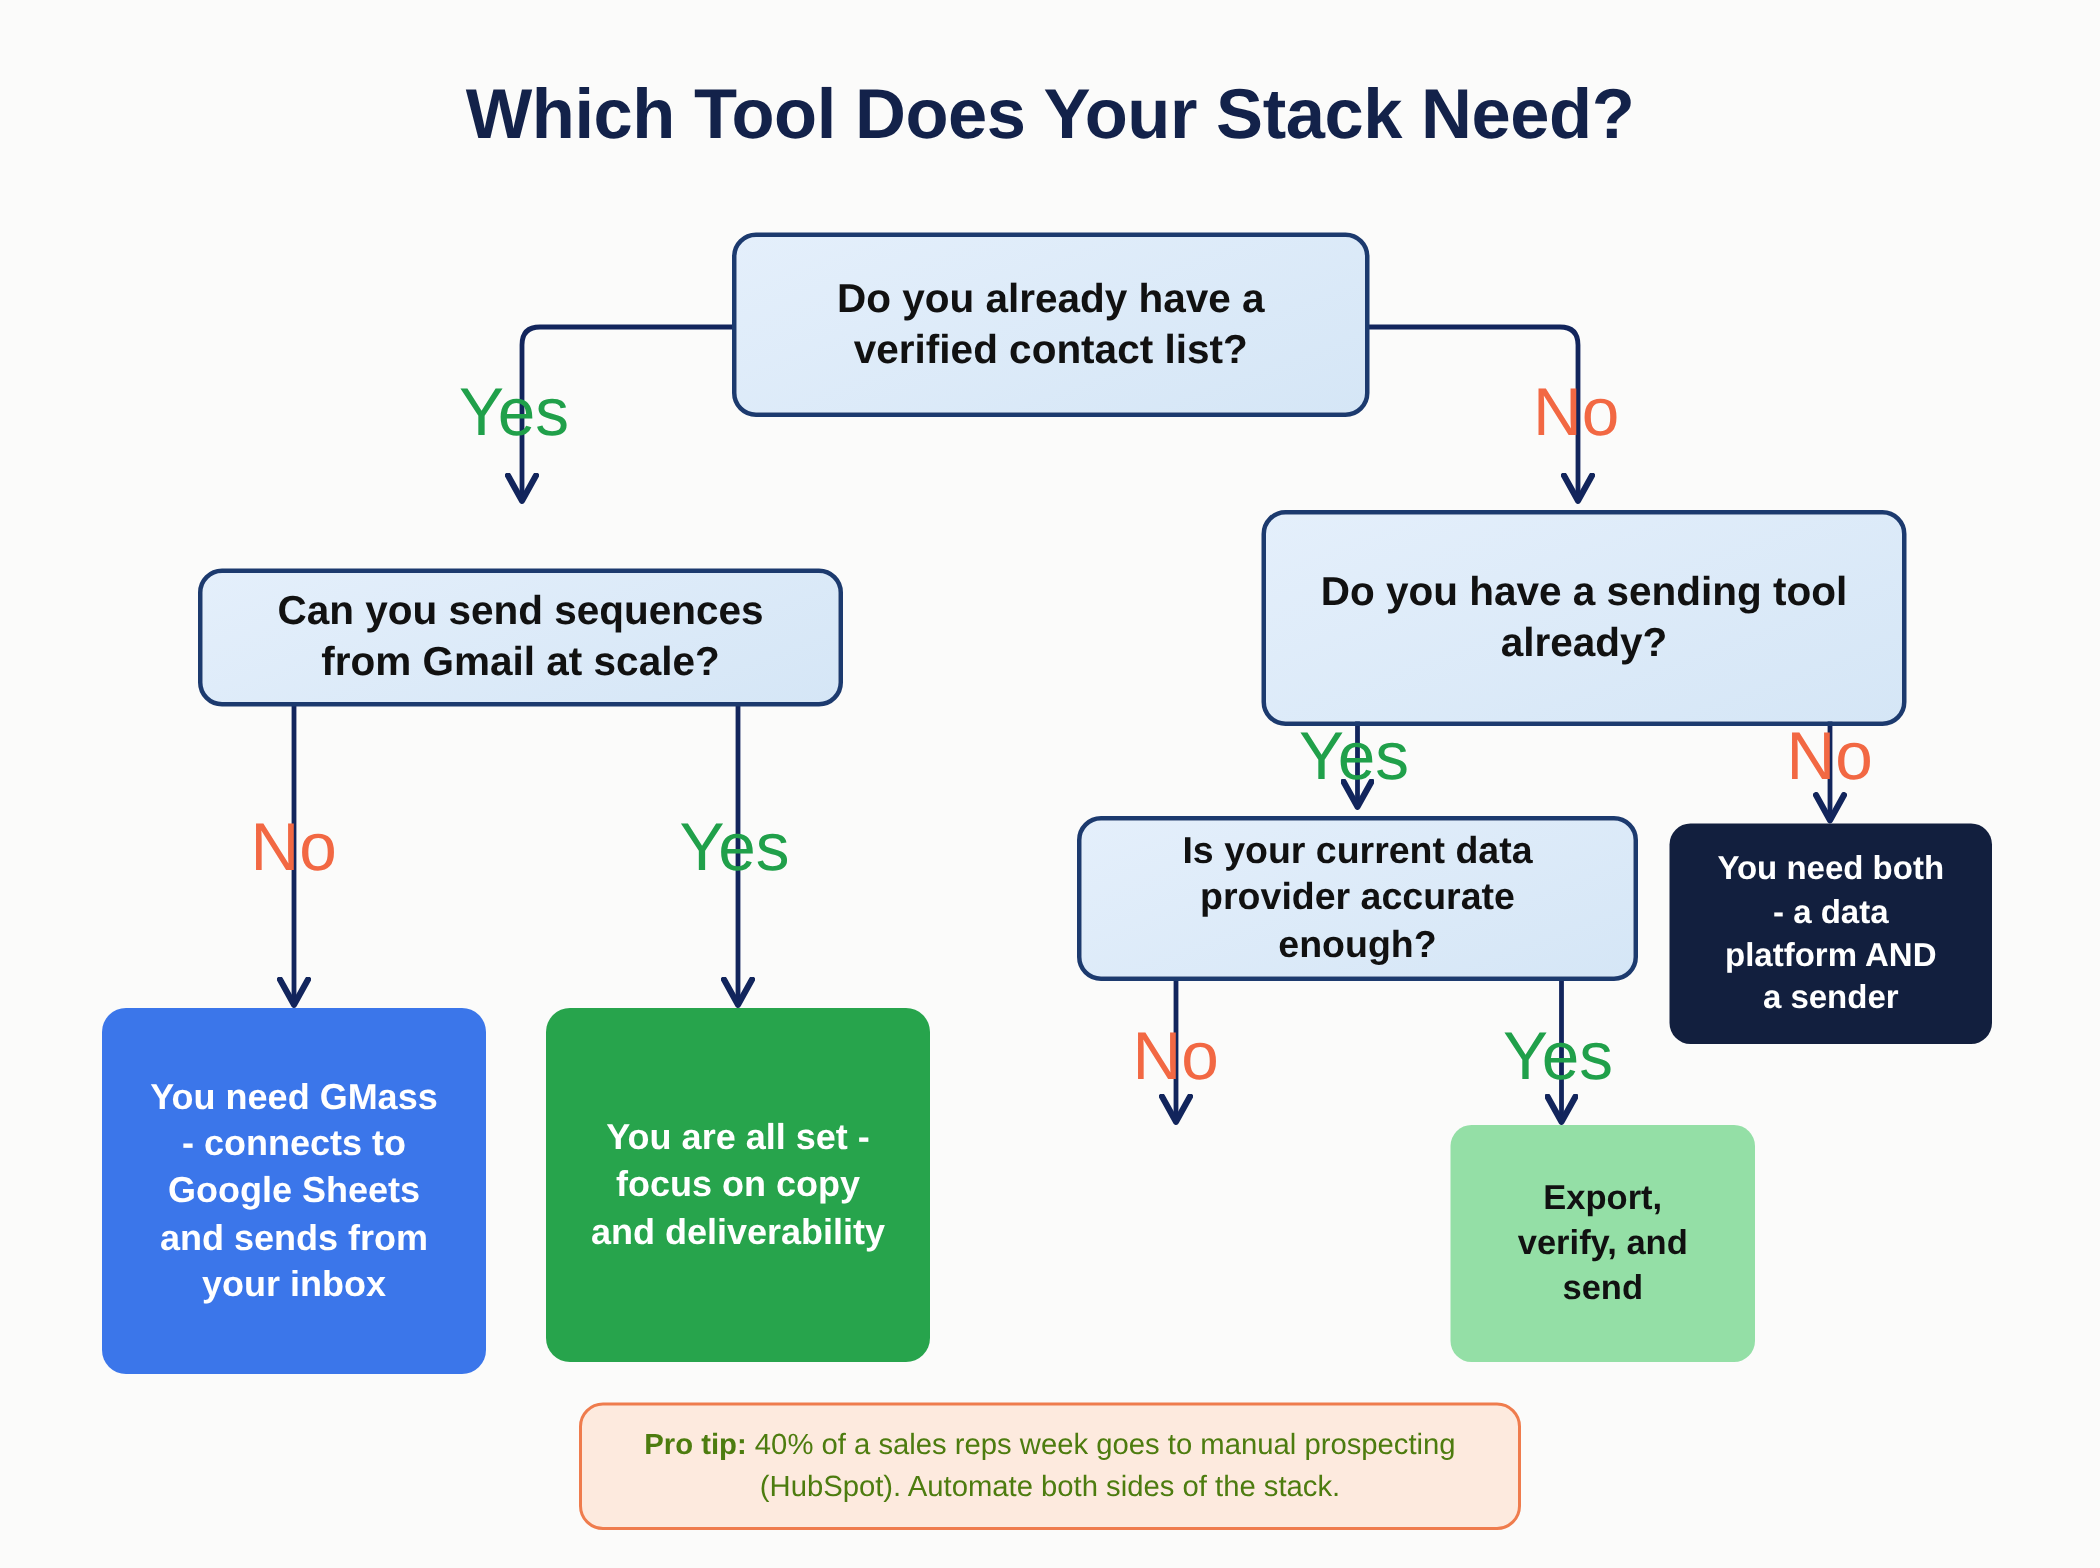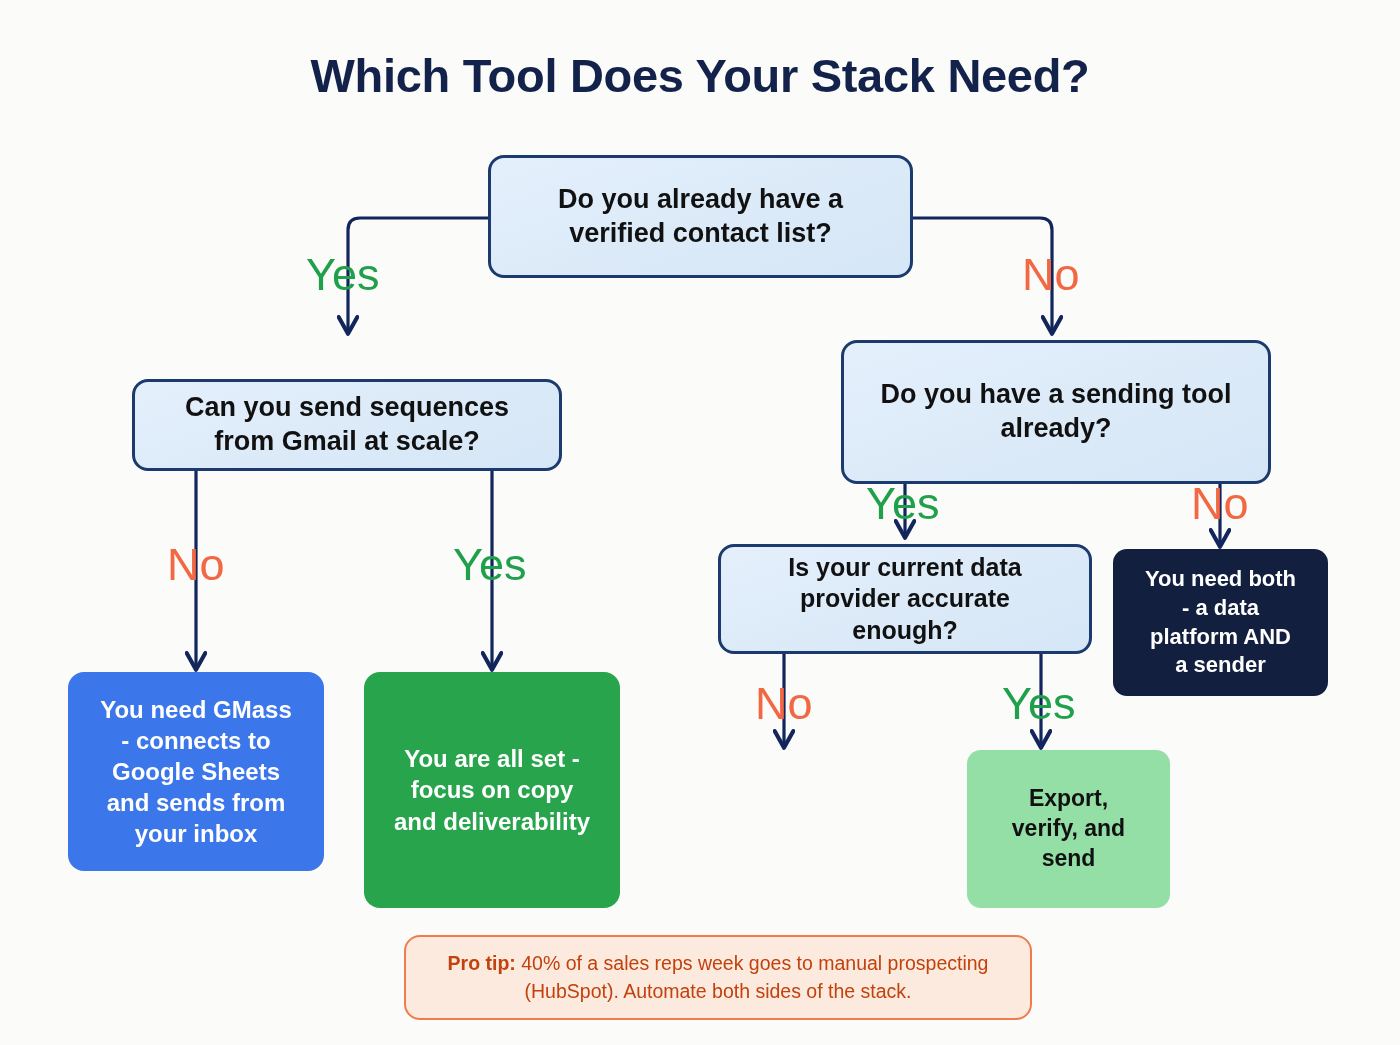--- a/index.html
+++ b/index.html
@@ -72,33 +72,33 @@
     font-size: 45px;
     font-weight: normal;
     z-index: 3;
     white-space: nowrap;
   }
   .lbl-yes { color: #20a04a; }
   .lbl-no  { color: #f26843; }
 
   .protip {
     position: absolute;
-    left: 404px;
+    left: 386px;
     top: 935px;
     width: 628px;
     height: 85px;
     box-sizing: border-box;
     background: #fdeade;
     border: 2.5px solid #ef7c4d;
     border-radius: 16px;
     display: flex;
     align-items: center;
     justify-content: center;
     text-align: center;
-    color: #c2410c;
+    color: #4d7c0f;
     font-size: 19.5px;
     line-height: 1.42;
     padding: 0 24px;
     z-index: 2;
   }
   .protip b { font-weight: bold; }
 </style>
 </head>
 <body>
 
@@ -141,21 +141,21 @@
   </div>
 
   <div class="node decision" style="left:841px; top:340px; width:430px; height:144px;">
     <span class="txt">Do you have a sending tool already?</span>
   </div>
 
   <div class="node decision" style="left:718px; top:544px; width:374px; height:110px; font-size:25px;">
     <span class="txt">Is your current data provider accurate enough?</span>
   </div>
 
-  <div class="node result res-blue" style="left:68px; top:672px; width:256px; height:199px;">
+  <div class="node result res-blue" style="left:68px; top:672px; width:256px; height:244px;">
     <span class="txt">You need GMass - connects to Google Sheets and sends from your inbox</span>
   </div>
 
   <div class="node result res-green" style="left:364px; top:672px; width:256px; height:236px;">
     <span class="txt">You are all set - focus on copy and deliverability</span>
   </div>
 
   <div class="node result res-navy" style="left:1113px; top:549px; width:215px; height:147px; font-size:22px;">
     <span class="txt">You need both - a data platform AND a sender</span>
   </div>

